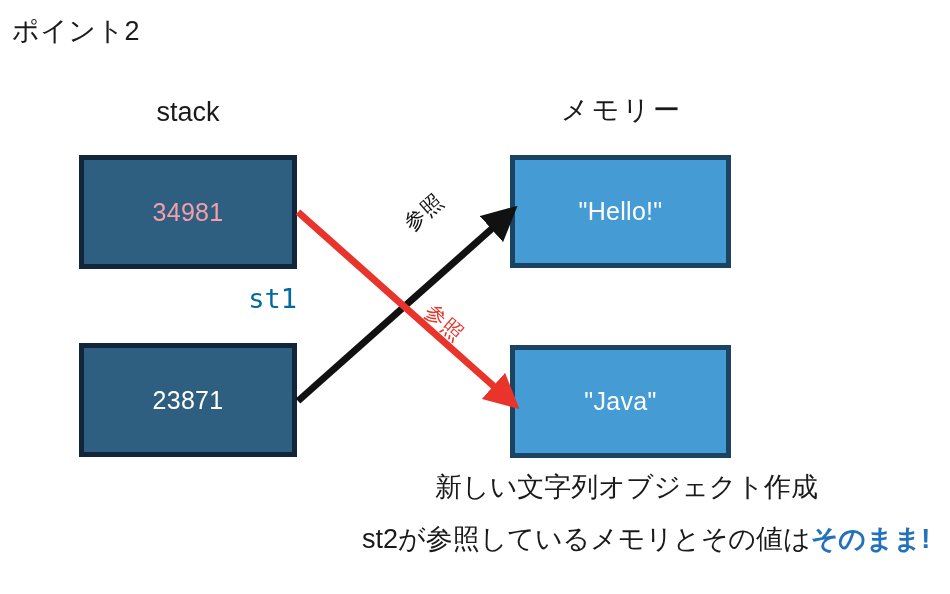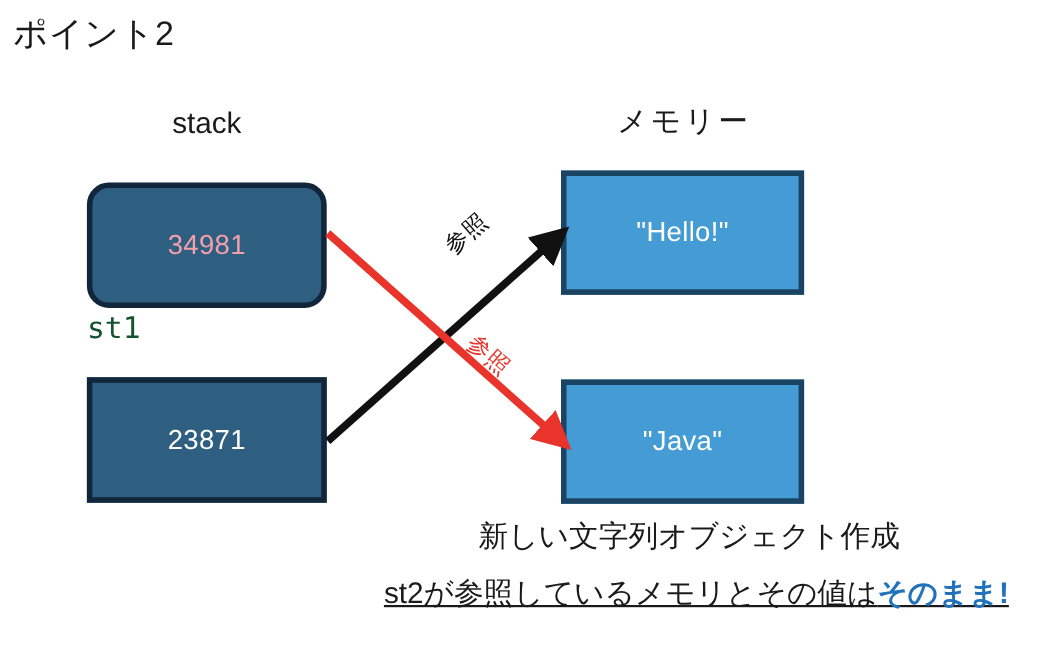--- a/index.html
+++ b/index.html
@@ -22,21 +22,21 @@
     inset: 0;
     width: 950px;
     height: 594px;
   }
 
   
   .title {
     position: absolute;
     left: 12px;
     top: 14px;
-    font-size: 31px;
+    font-size: 27px;
     line-height: 34px;
     letter-spacing: 0.5px;
     color: #1a1a1a;
     white-space: nowrap;
   }
 
   .col-header {
     position: absolute;
     font-size: 27px;
     line-height: 34px;
@@ -63,38 +63,38 @@
     width: 218px;
     height: 114px;
   }
   .box.mem-box {
     background: #459bd4;
     border: 5px solid #1b4463;
     width: 221px;
     height: 113px;
     color: #ffffff;
   }
-  #stack-box-1 { left: 79px;  top: 166px; border-radius: 20px; }
+  #stack-box-1 { left: 79px;  top: 155px; }
   #stack-box-2 { left: 79px;  top: 343px; text-align: right; }
   #mem-box-1   { left: 510px; top: 155px; }
   #mem-box-2   { left: 510px; top: 345px; }
 
   .val-pink  { color: #f49fab; }
   .val-white { color: #ffffff; }
 
   
   .stack-label {
     position: absolute;
     width: 218px;
     left: 79px;
-    text-align: left;
+    text-align: right;
     font-family: "DejaVu Sans Mono", "Liberation Mono", monospace;
     font-size: 27px;
     line-height: 32px;
-    color: #14532d;
+    color: #0369a1;
   }
   #stack-label-1 { top: 283px; }
   #stack-label-2 { top: 472px; }
 
   
   .arrow-label {
     position: absolute;
     font-size: 21px;
     letter-spacing: 1px;
     white-space: nowrap;
@@ -116,21 +116,21 @@
 
   
   .caption {
     position: absolute;
     font-size: 27px;
     line-height: 30px;
     color: #1a1a1a;
     white-space: nowrap;
   }
   #caption-new-obj { left: 435px; top: 472px; }
-  #caption-note    { left: 349px; top: 524px; text-decoration: underline; }
+  #caption-note    { left: 362px; top: 524px; }
   .accent-bold {
     color: #2272bb;
     font-weight: bold;
   }
 
   svg.arrows {
     position: absolute;
     left: 0;
     top: 0;
     width: 950px;

